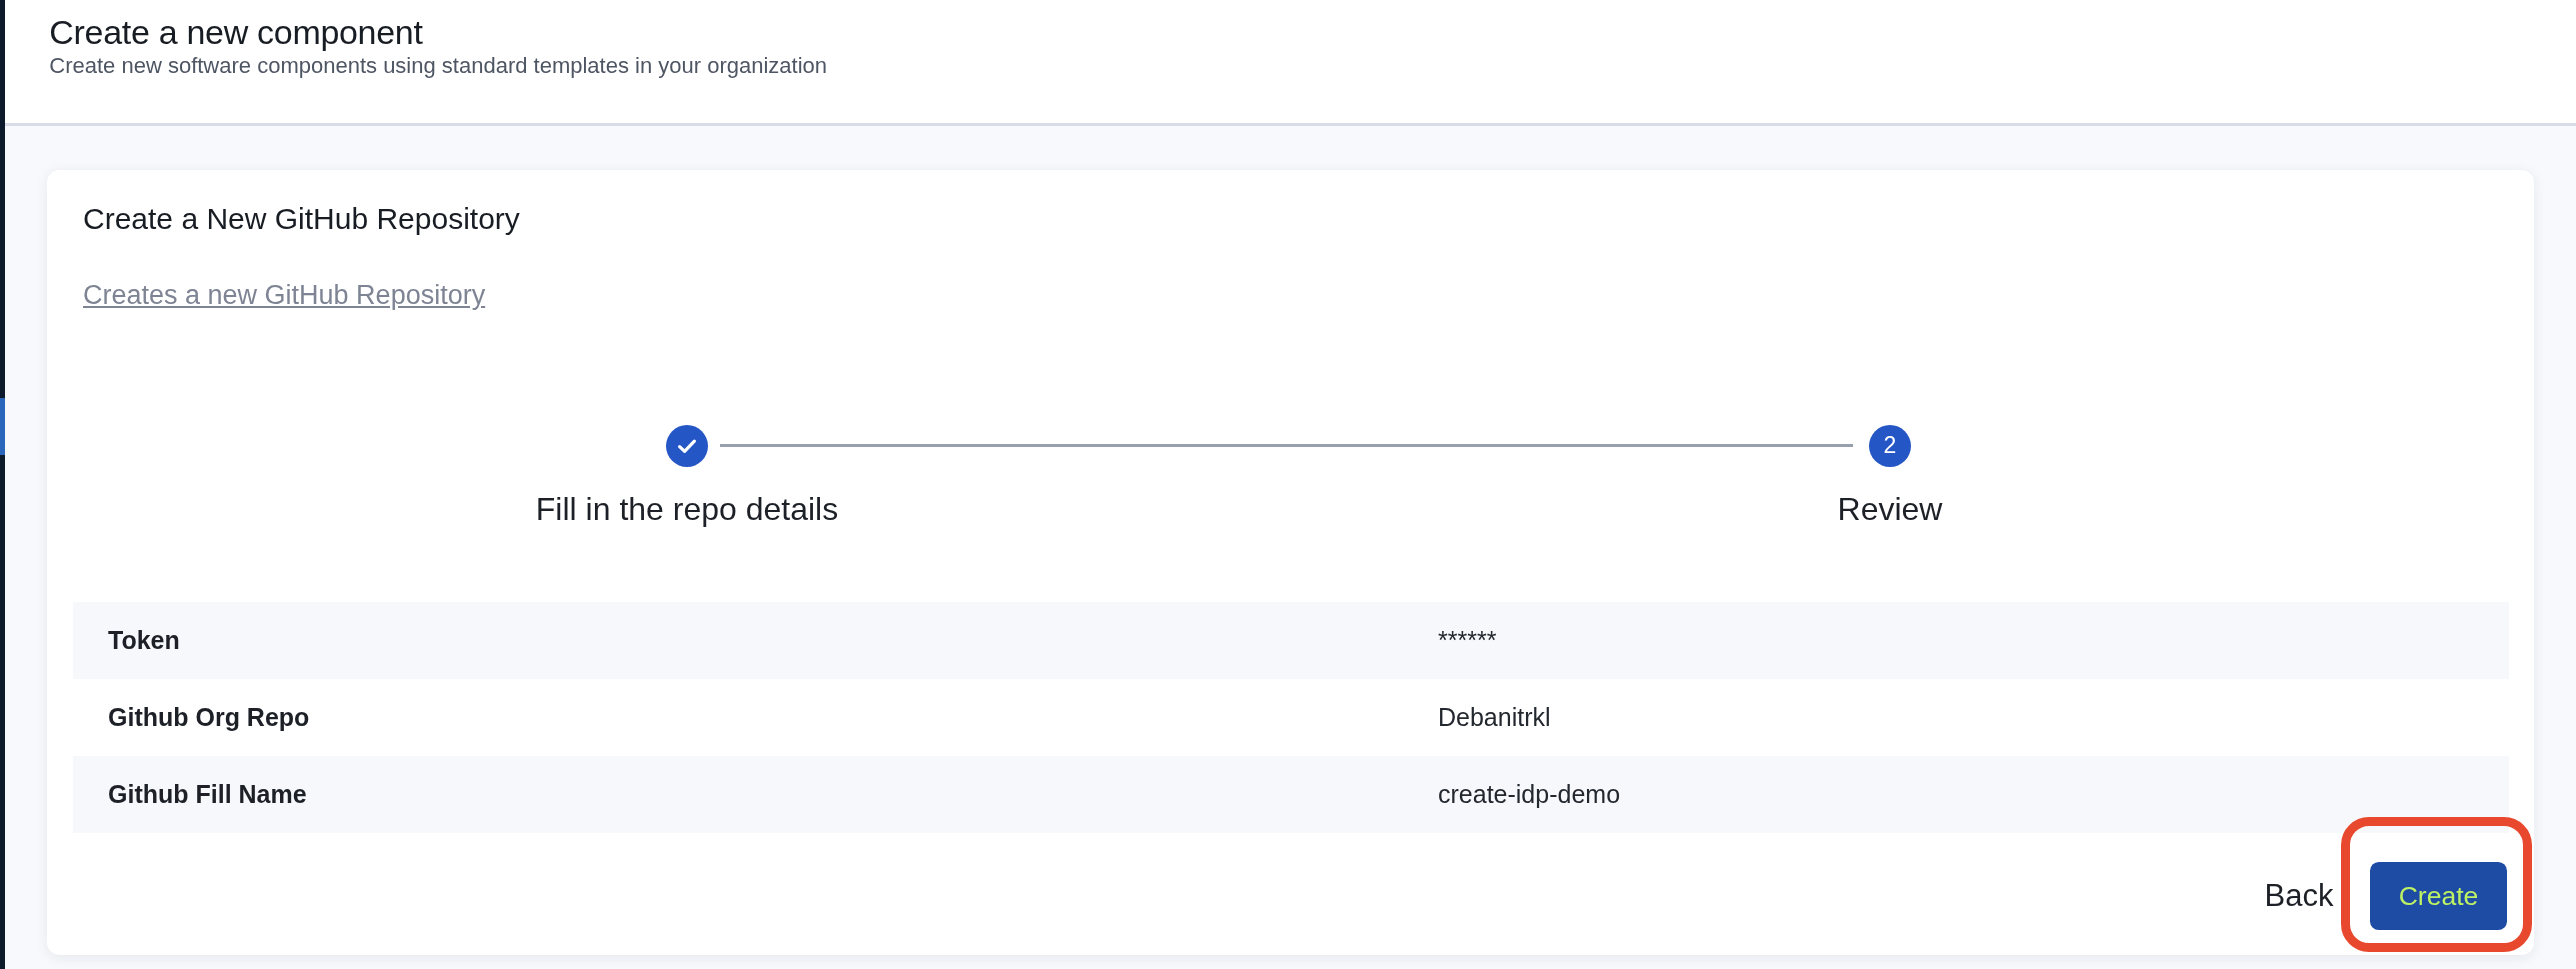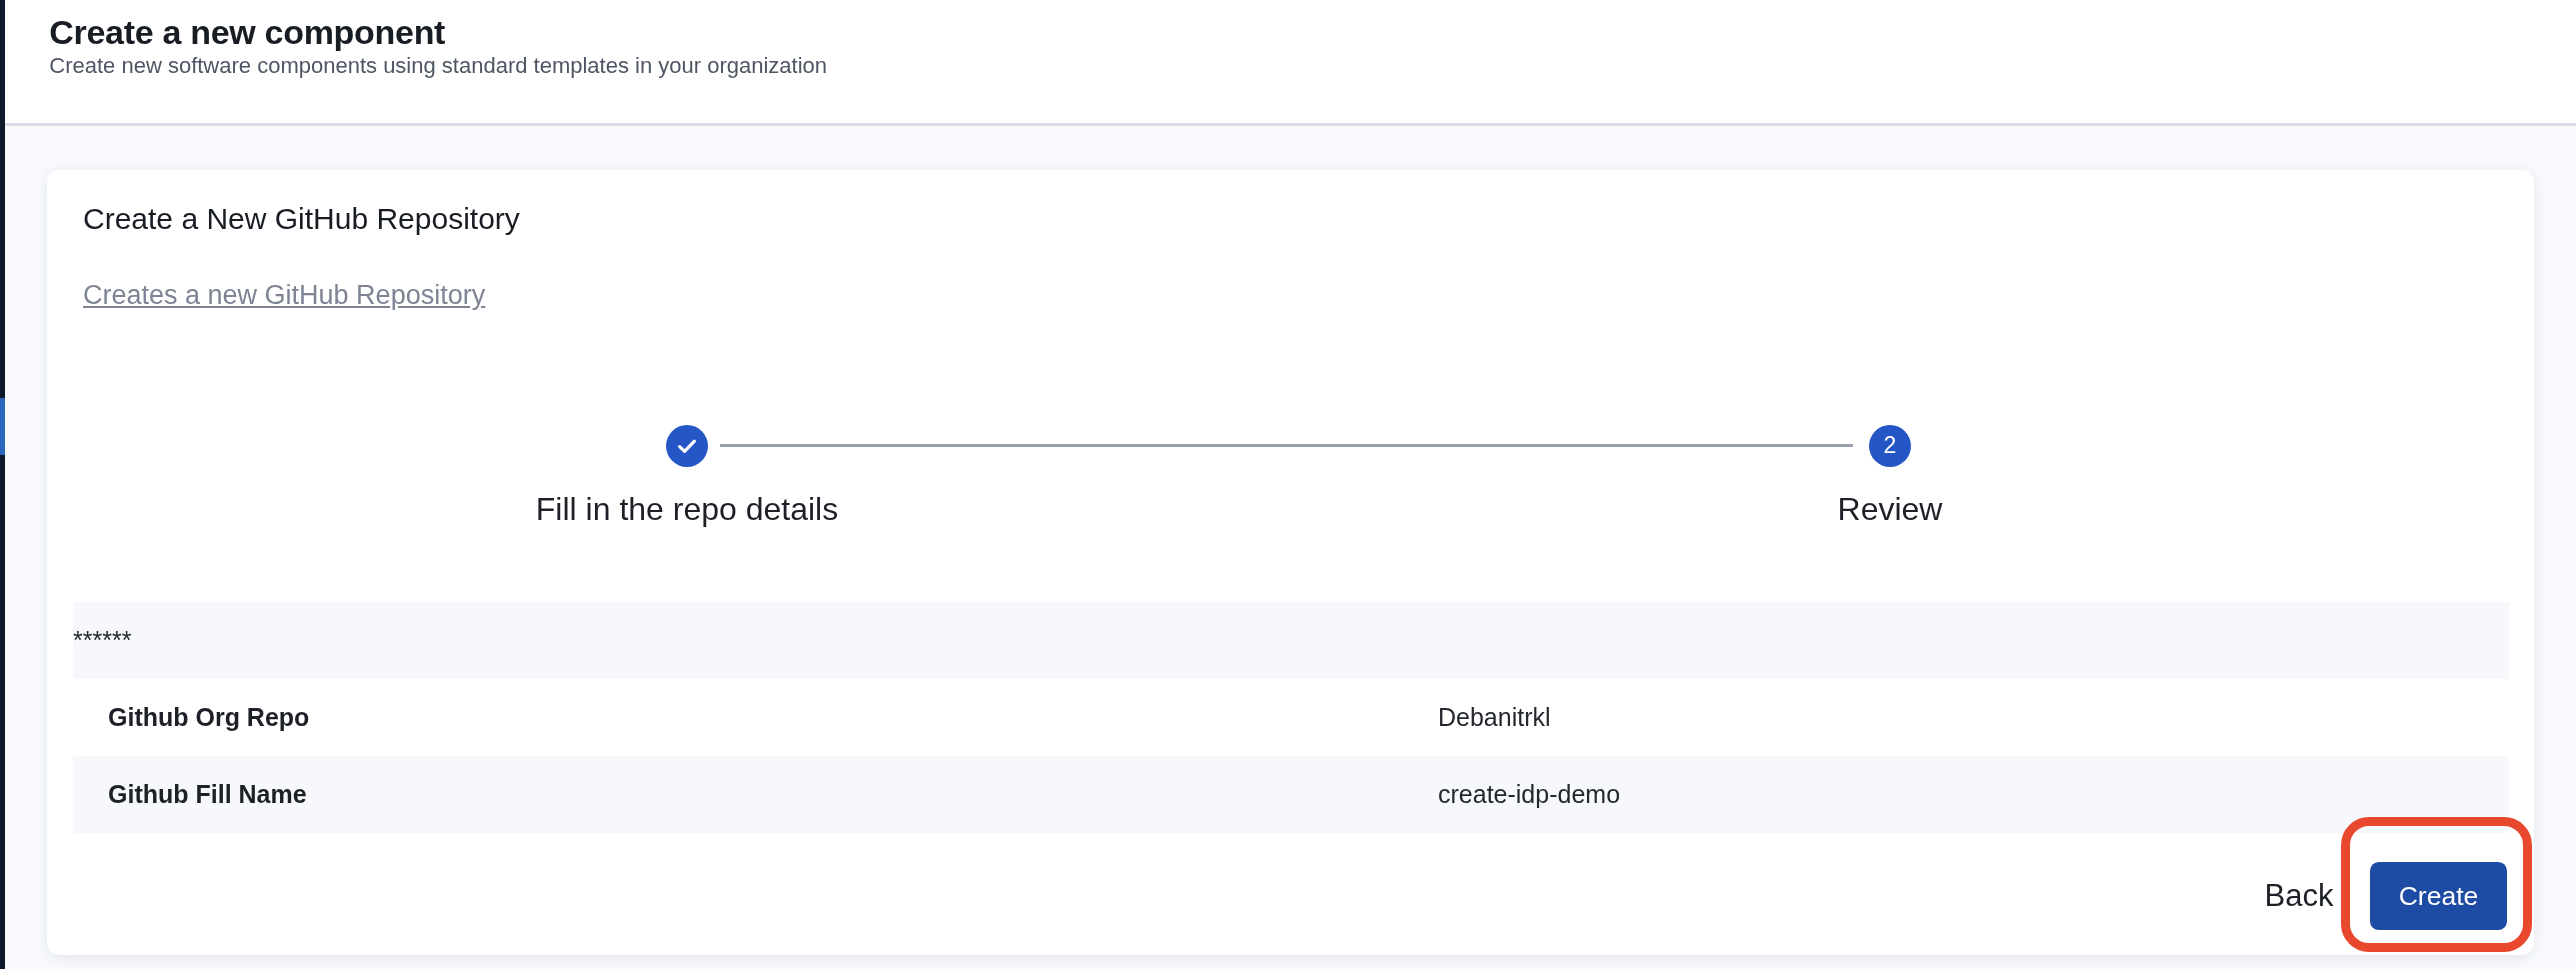--- a/index.html
+++ b/index.html
@@ -25,21 +25,21 @@
   }
 
   
   .page-header {
     position: absolute; left: 5.3px; top: 0; right: 0;
     height: 126px; background: #ffffff;
     border-bottom: 3.5px solid #d9dce6;
   }
   .page-title {
     position: absolute; left: 44px; top: 12.4px;
-    font-size: 34px; font-weight: 700; color: #181c23;
+    font-size: 34px; font-weight: 400; color: #181c23;
     letter-spacing: -0.3px; line-height: 1.2;
   }
   .page-subtitle {
     position: absolute; left: 44px; top: 53px;
     font-size: 22px; color: #4e5563; line-height: 1.2;
   }
 
   
   .card {
     position: absolute; left: 47px; top: 170px;
@@ -103,21 +103,21 @@
     width: 90px; height: 58px;
     display: flex; align-items: center; justify-content: center;
     font-size: 31px; color: #1d2127;
     background: transparent; border: none; border-radius: 7px;
     cursor: pointer;
   }
   .create-button {
     position: absolute; left: 2323px; top: 692px;
     width: 137px; height: 68px;
     display: flex; align-items: center; justify-content: center;
-    font-size: 26.5px; color: #ffffff;
+    font-size: 26.5px; color: #bef264;
     background: #1e4ba3; border: none; border-radius: 8.8px;
     cursor: pointer;
   }
   .annotation-box {
     position: absolute; left: 2294px; top: 647px;
     width: 191px; height: 135px;
     border: 9.7px solid #e8492e; border-radius: 28px;
     pointer-events: none; z-index: 30;
     background: transparent;
   }
@@ -152,20 +152,21 @@
     <div class="step-label label-1">Fill in the repo details</div>
 
     <div class="step-circle step-2">
       <span class="step-number">2</span>
     </div>
     <div class="step-label label-2">Review</div>
   </div>
 
   <div class="review-table">
     <div class="review-row">
+      <div class="row-label">Token</div>
       <div class="row-value">******</div>
     </div>
     <div class="review-row">
       <div class="row-label">Github Org Repo</div>
       <div class="row-value">Debanitrkl</div>
     </div>
     <div class="review-row">
       <div class="row-label">Github Fill Name</div>
       <div class="row-value">create-idp-demo</div>
     </div>

